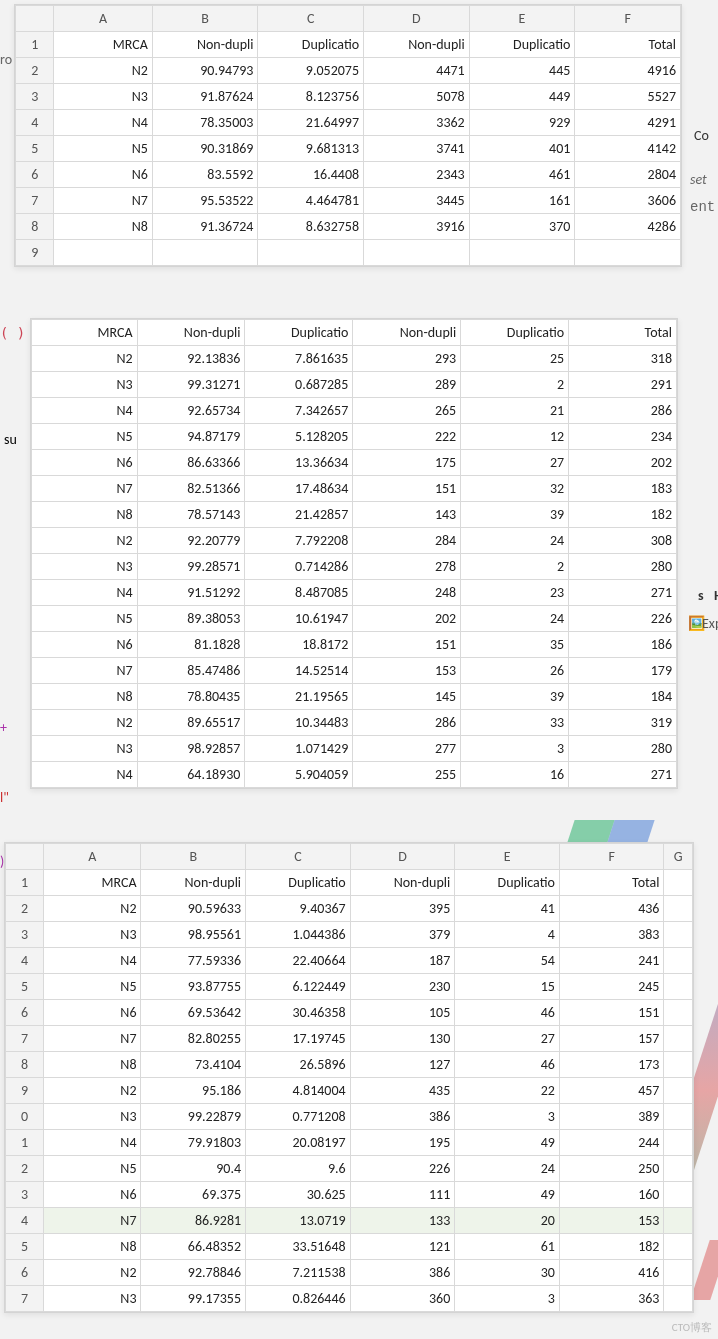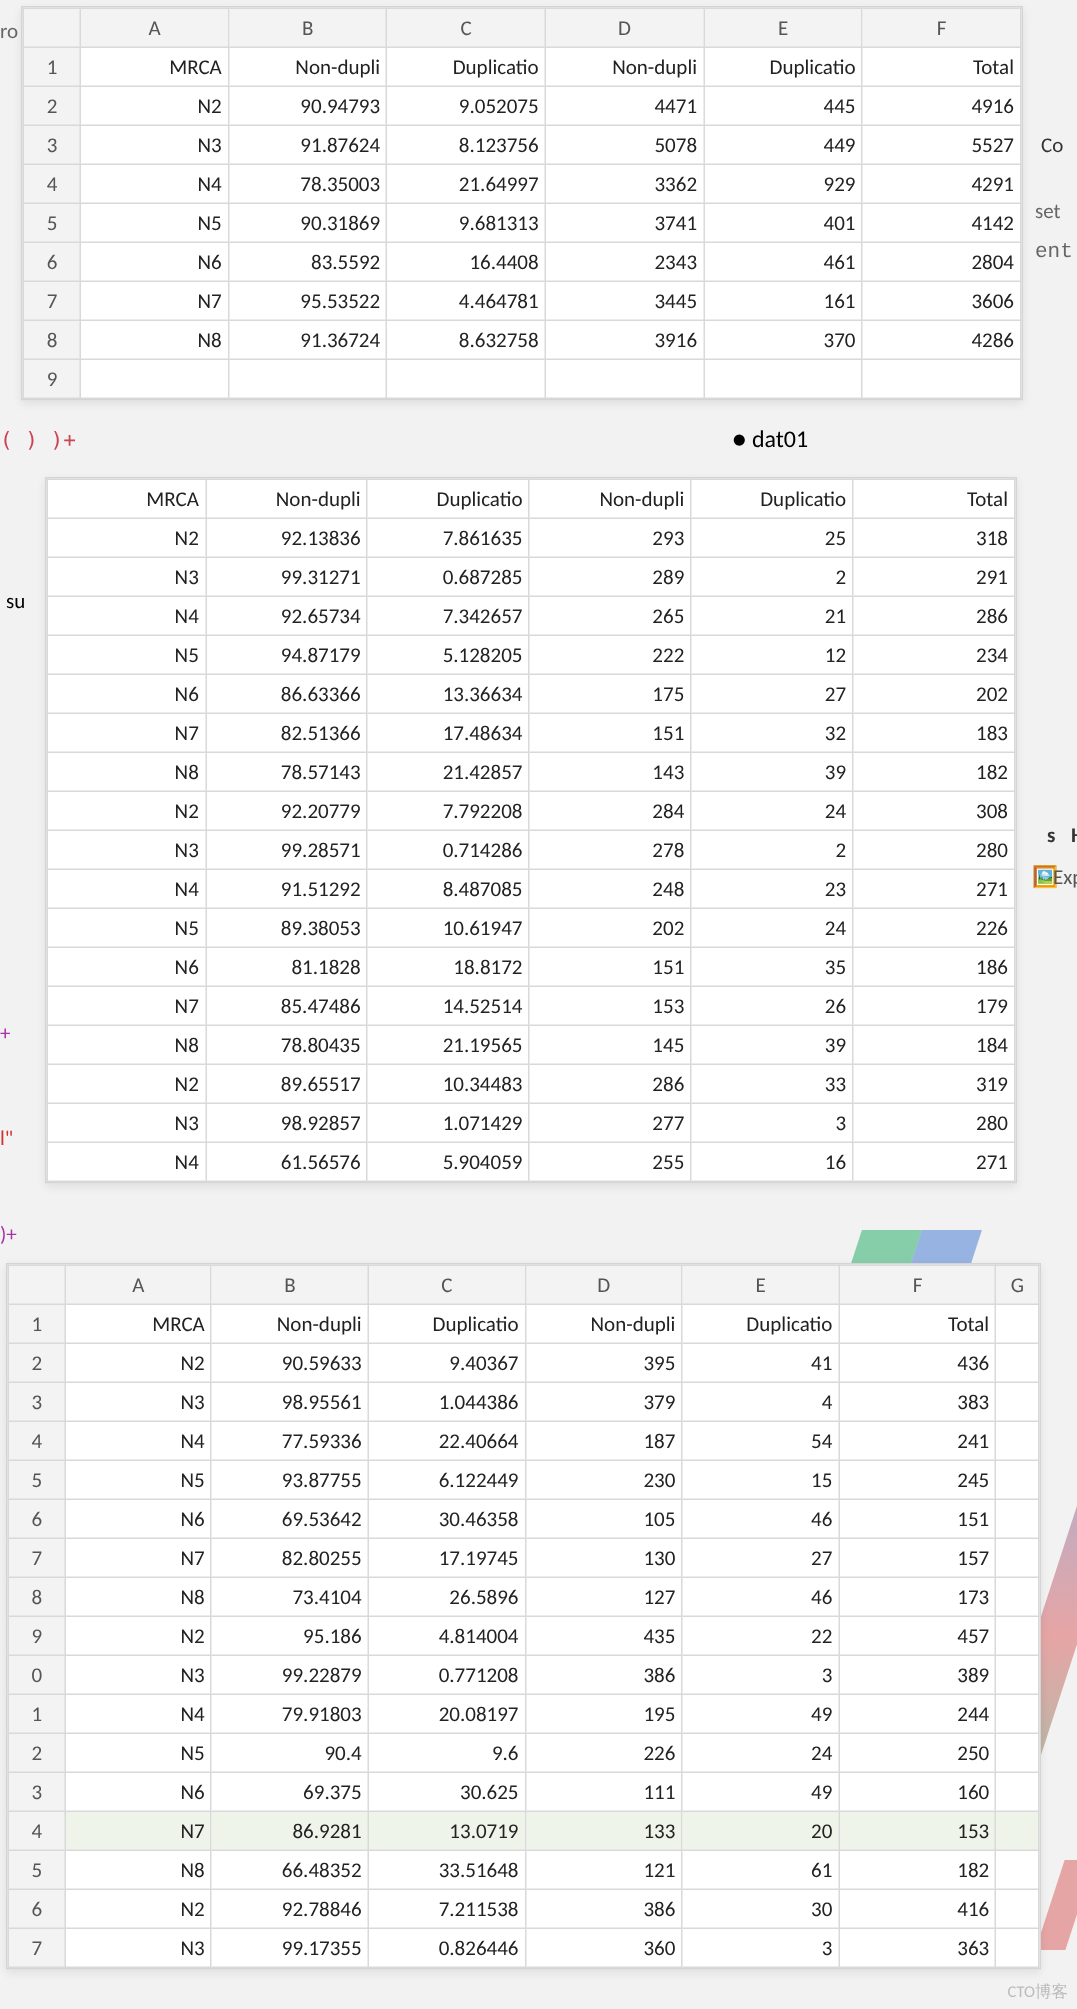--- a/index.html
+++ b/index.html
@@ -58,30 +58,31 @@
   .sheet2 .col-a { width: 90px; }
   .sheet2 .col-b { width: 92px; }
   .sheet2 .col-c { width: 92px; }
   .sheet2 .col-d { width: 92px; }
   .sheet2 .col-e { width: 92px; }
   .sheet2 .col-f { width: 92px; }
   .bg-fragment {
     position: absolute;
     font-size: 14px;
     color: #555;
+    margin-top: 39px;
   }
   .frag-ro { left: 0; top: 12px; color:#666; }
   .frag-paren { left: 6; top: 286px; color:#c45; font-family: Consolas, monospace; }
   .frag-dat { left: 488px; top: 284px; color:#000000; font-size:16px; }
   .frag-su { left: 4px; top: 392px; color:#000000; }
   .frag-plus1 { left: 0px; top: 680px; color:#a3a; }
   .frag-plus2 { left: 0px; top: 814px; color:#a3a; }
   .frag-quote { left: 0px; top: 750px; color:#c33; }
   .frag-co { left: 694px; top: 88px; color:#333; font-weight:normal; }
-  .frag-set { left: 690px; top: 132px; color:#666; }
+  .frag-set { left: 690px; top: 132px; color:#666;font-style:italic; }
   .frag-ent { left: 690px; top: 160px; color:#666;font-family:Liberation Mono, monospace; }
   .frag-s { left: 698px; top: 548px; color:#333; font-weight:bold; }
   .frag-h { left: 714px; top: 548px; color:#333; font-weight:bold; }
   .frag-exp { left: 702px; top: 576px; color:#555;}
   .frag-expicon { left: 688px; top: 576px; }
   .stripe {
     position: absolute;
     transform: skewX(-18deg);
     opacity: .55;
   }
@@ -366,21 +367,21 @@
         <tr>
           <td class="txt">N3</td>
           <td class="num">98.92857</td>
           <td class="num">1.071429</td>
           <td class="num">277</td>
           <td class="num">3</td>
           <td class="num">280</td>
         </tr>
         <tr>
           <td class="txt">N4</td>
-          <td class="num">61.56576</td>
+          <td class="num">64.18930</td>
           <td class="num">5.904059</td>
           <td class="num">255</td>
           <td class="num">16</td>
           <td class="num">271</td>
         </tr>
       </tbody>
   </table>
 </div>
 
 <div class="sheet" style="left:4px; top:842px; width:690px;">

